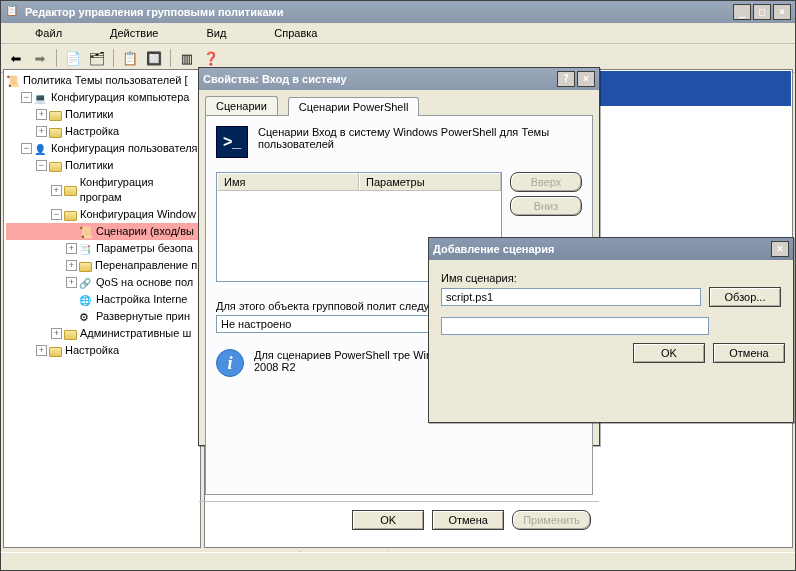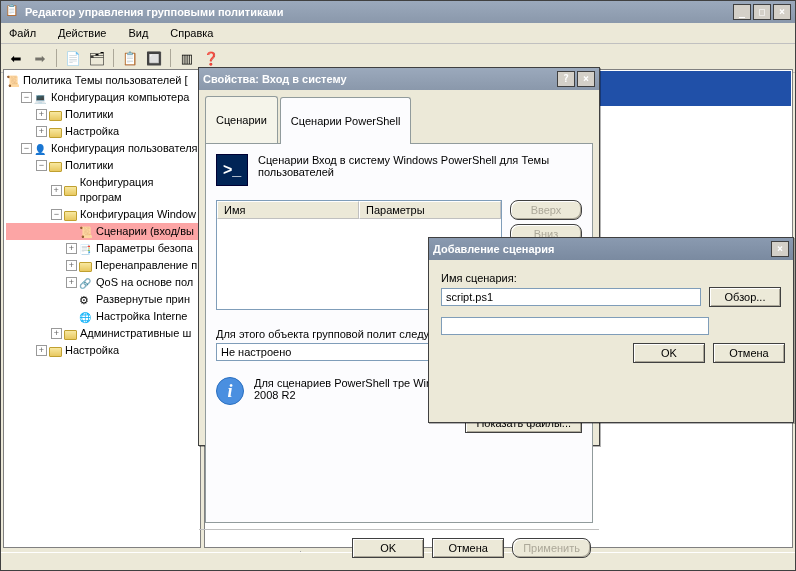--- a/index.html
+++ b/index.html
@@ -43,21 +43,21 @@
   line-height: 13px;
   cursor: pointer;
 }
 .menubar {
   background: #ece9d8;
   padding: 2px 4px;
   display: flex;
   gap: 14px;
   border-bottom: 1px solid #c0c0c0;
 }
-.menu-item { padding: 2px 4px; cursor: pointer; }
+.menu-item { padding: 2px 4px; cursor: pointer; margin-left: 26px; }
 .toolbar {
   background: #ece9d8;
   padding: 3px 4px;
   display: flex;
   gap: 2px;
   align-items: center;
   border-bottom: 1px solid #c0c0c0;
 }
 .tbbtn {
   width: 22px; height: 22px;
@@ -133,22 +133,22 @@
 
 .dlg { position: absolute; }
 .tabstrip {
   display: flex;
   margin: 6px 6px 0 6px;
 }
 .tab {
   border: 1px solid #919b9c;
   border-bottom: none;
   background: #f5f4ea;
-  padding: 17px 10px;
-  margin-right: 2px;
+  padding: 3px 10px;
+  margin-right: 10px;
   border-radius: 3px 3px 0 0;
   cursor: pointer;
 }
 .tab.active {
   background: #fcfcfe;
   position: relative;
   top: 1px;
 }
 .tabpanel {
   margin: 0 6px 6px 6px;
@@ -350,31 +350,31 @@
           <span class="exp">+</span>
           <span class="tree-ico net-ico"></span>
           <span>QoS на основе пол</span>
         </div>
       <div class="tree-row">
           <span class="tree-indent"></span>
           <span class="tree-indent"></span>
           <span class="tree-indent"></span>
           <span class="tree-indent"></span>
           <span class="exp-none"></span>
+          <span class="tree-ico globe-ico"></span>
+          <span>Настройка Interne</span>
+        </div>
+      <div class="tree-row">
+          <span class="tree-indent"></span>
+          <span class="tree-indent"></span>
+          <span class="tree-indent"></span>
+          <span class="tree-indent"></span>
+          <span class="exp-none"></span>
           <span class="tree-ico gear-ico"></span>
           <span>Развернутые прин</span>
-        </div>
-      <div class="tree-row">
-          <span class="tree-indent"></span>
-          <span class="tree-indent"></span>
-          <span class="tree-indent"></span>
-          <span class="tree-indent"></span>
-          <span class="exp-none"></span>
-          <span class="tree-ico globe-ico"></span>
-          <span>Настройка Interne</span>
         </div>
       <div class="tree-row">
           <span class="tree-indent"></span>
           <span class="tree-indent"></span>
           <span class="tree-indent"></span>
           <span class="exp">+</span>
           <span class="tree-ico folder-ico"></span>
           <span>Административные ш</span>
         </div>
       <div class="tree-row">

